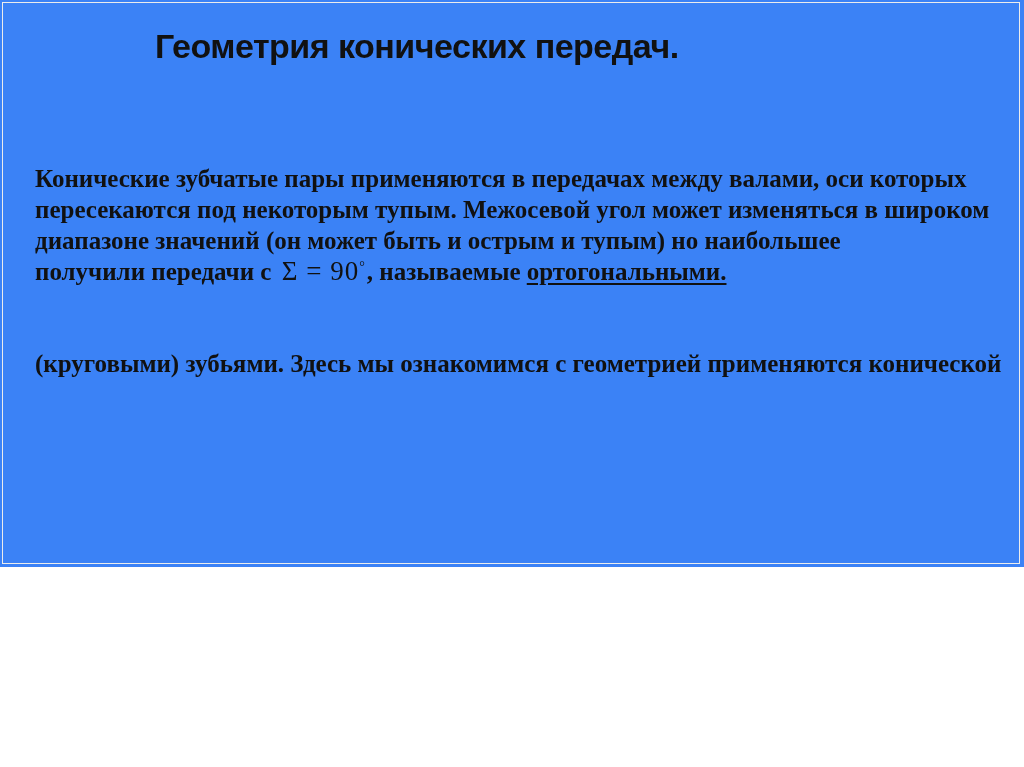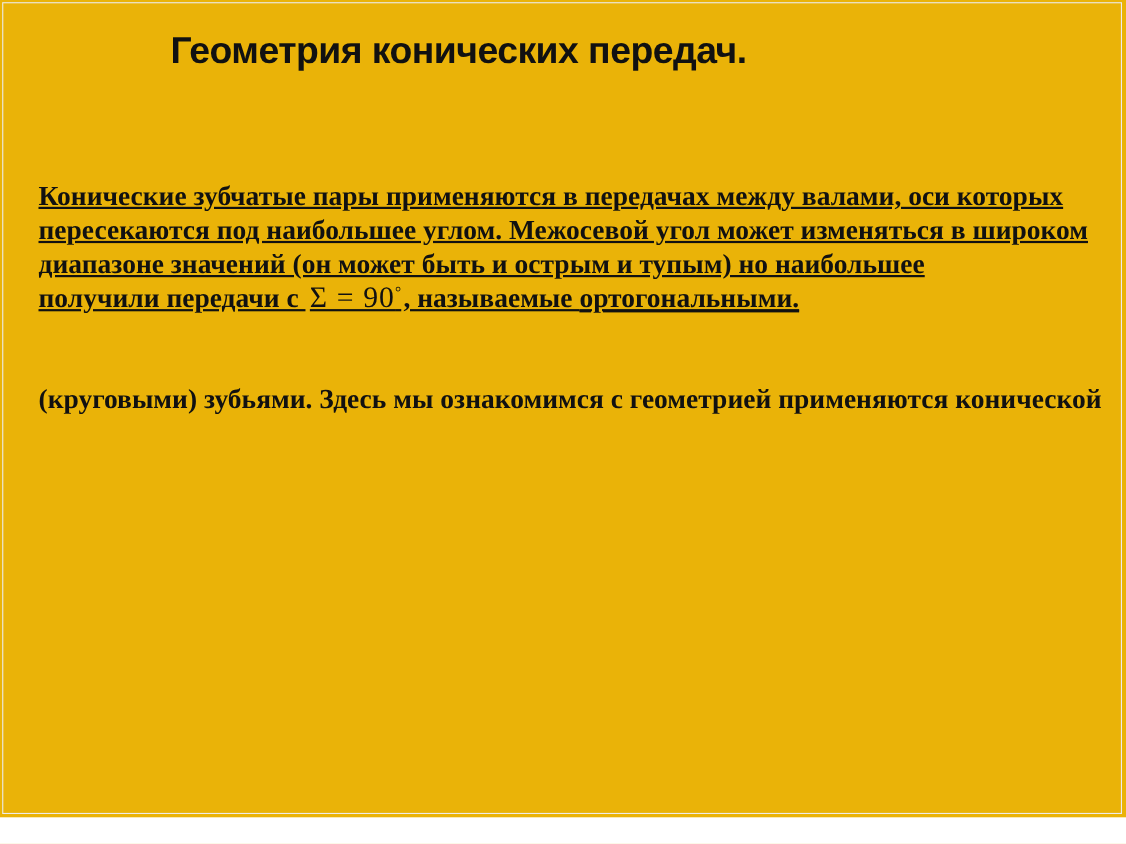--- a/index.html
+++ b/index.html
@@ -10,22 +10,22 @@
   body {
     width: 1024px;
     height: 767px;
     overflow: hidden;
     font-family: "Liberation Serif", serif;
     color: #111111;
   }
   .page {
     position: relative;
     width: 1024px;
-    height: 743px;
-    background: #eab308;
+    height: 567px;
+    background: #3b82f6;
   }
   .frame {
     position: absolute;
     top: 2px;
     left: 2px;
     right: 4px;
     bottom: 3px;
     border: 1px solid #ececec;
     pointer-events: none;
   }
@@ -44,21 +44,21 @@
   .para {
     position: absolute;
     left: 35px;
     font-family: "Liberation Serif", serif;
     font-weight: 700;
     font-size: 25px;
     line-height: 31px;
     white-space: nowrap;
     color: #111111;
   }
-  .para1 { top: 163px; text-decoration: underline; }
+  .para1 { top: 163px; }
   .para2 { top: 348px; }
   .line { display: block; }
   .inline-formula {
     font-weight: 400;
     font-size: 27px;
     line-height: 1;
     letter-spacing: 1px;
     padding: 0 2px 0 4px;
   }
   .deg {
@@ -88,21 +88,21 @@
 </head>
 <body>
 
 <div class="page">
   <div class="frame"></div>
 
   <h1 class="title">Геометрия конических передач.</h1>
 
   <div class="para para1">
     <span class="line">Конические зубчатые пары применяются в передачах между валами, оси которых</span>
-    <span class="line">пересекаются под наибольшее углом. Межосевой угол может изменяться в широком</span>
+    <span class="line">пересекаются под некоторым тупым. Межосевой угол может изменяться в широком</span>
     <span class="line">диапазоне значений (он может быть и острым и тупым) но наибольшее</span>
     <span class="line"><span>получили передачи с </span><span class="inline-formula"><span>Σ = 90</span><span class="deg">°</span></span><span>, называемые </span><span class="underlined">ортогональными.</span></span>
   </div>
 
   <div class="para para2">
     <span class="line">(круговыми) зубьями. Здесь мы ознакомимся с геометрией применяются конической</span>
   </div>
 
 </div>
 

